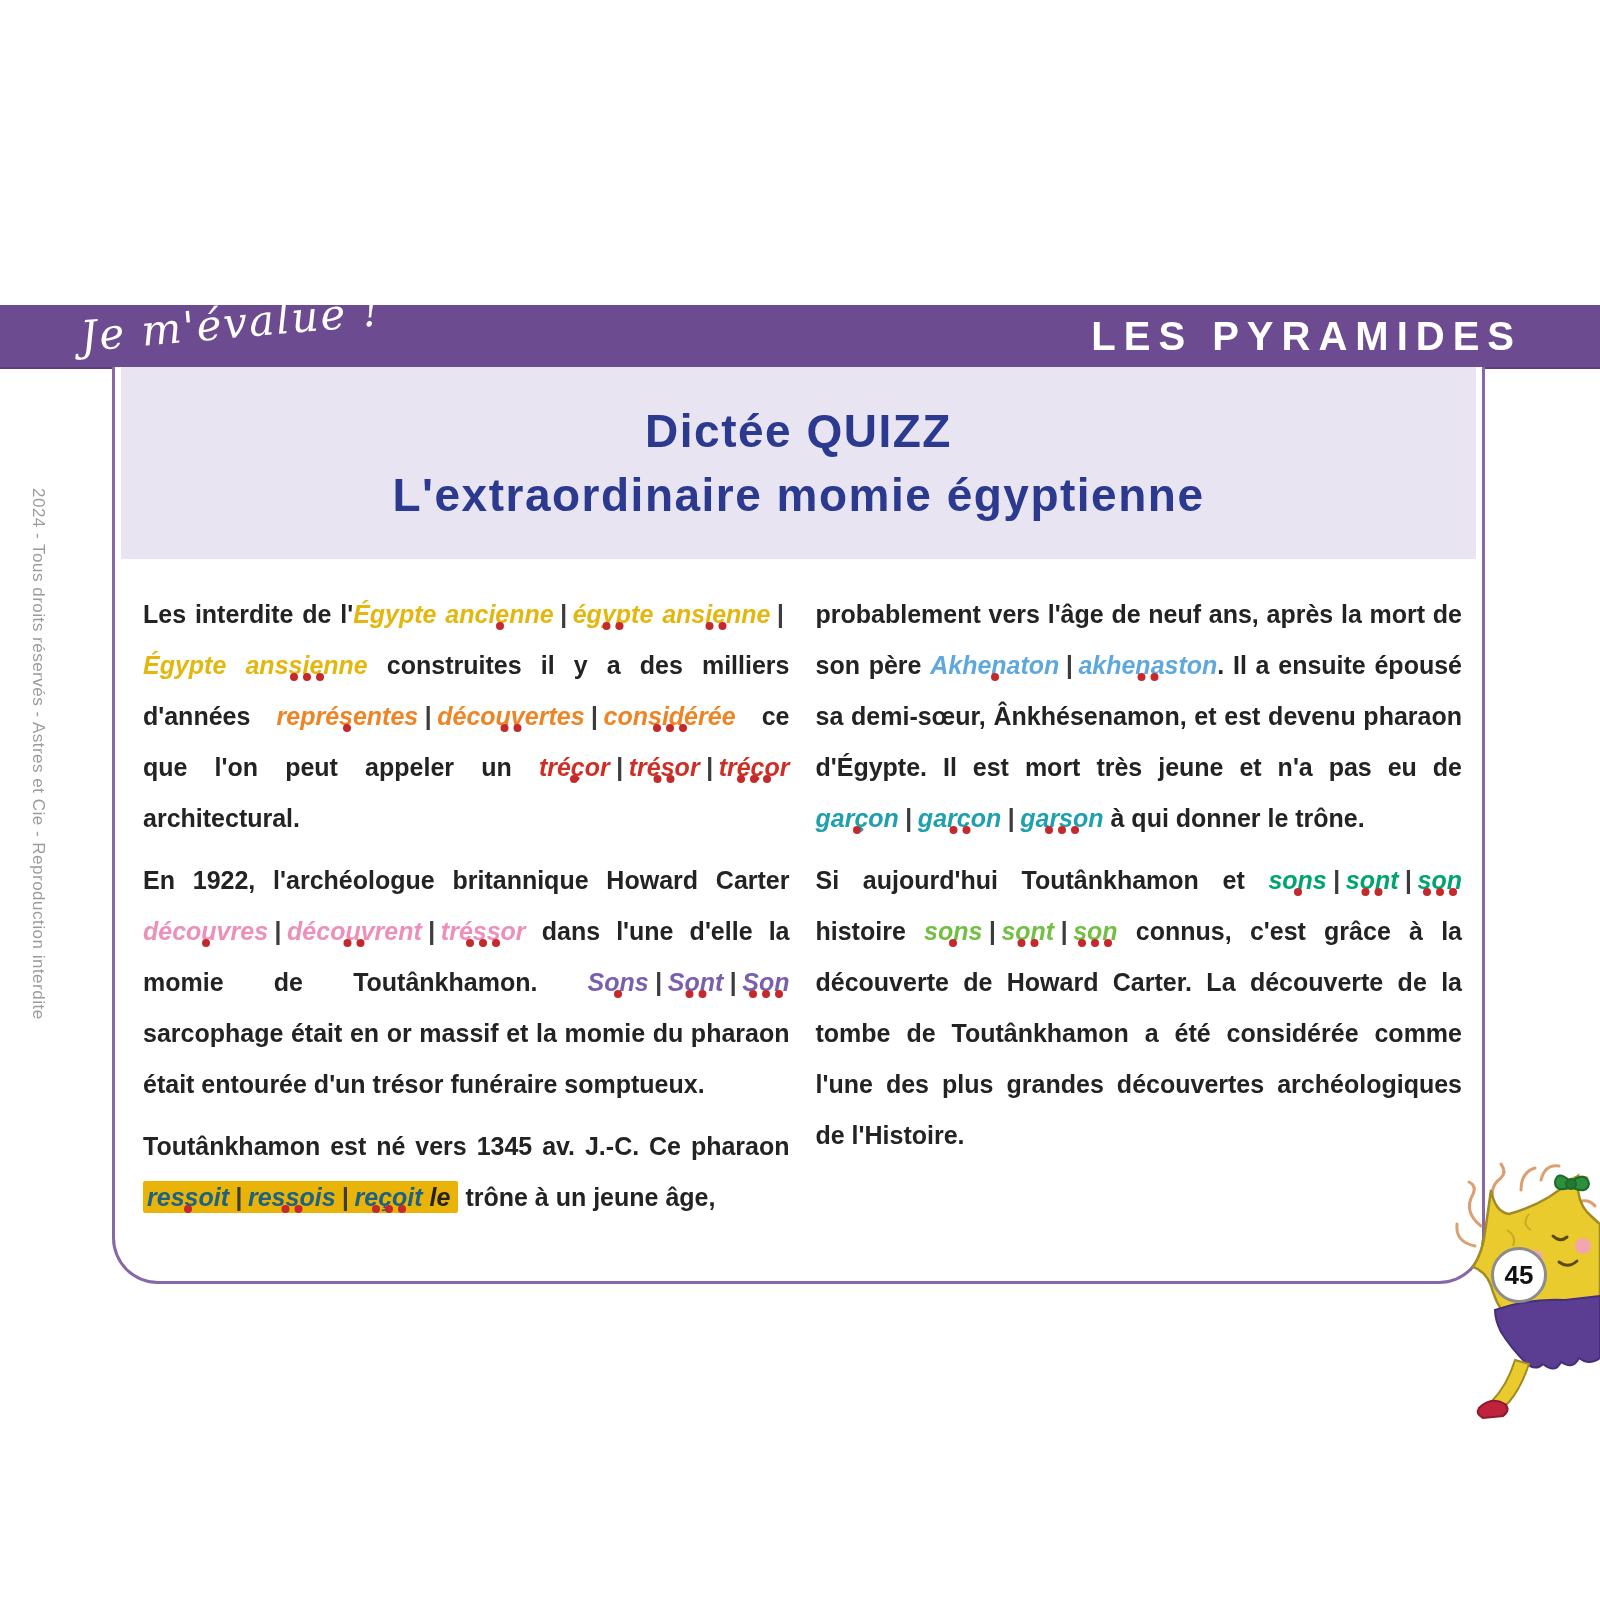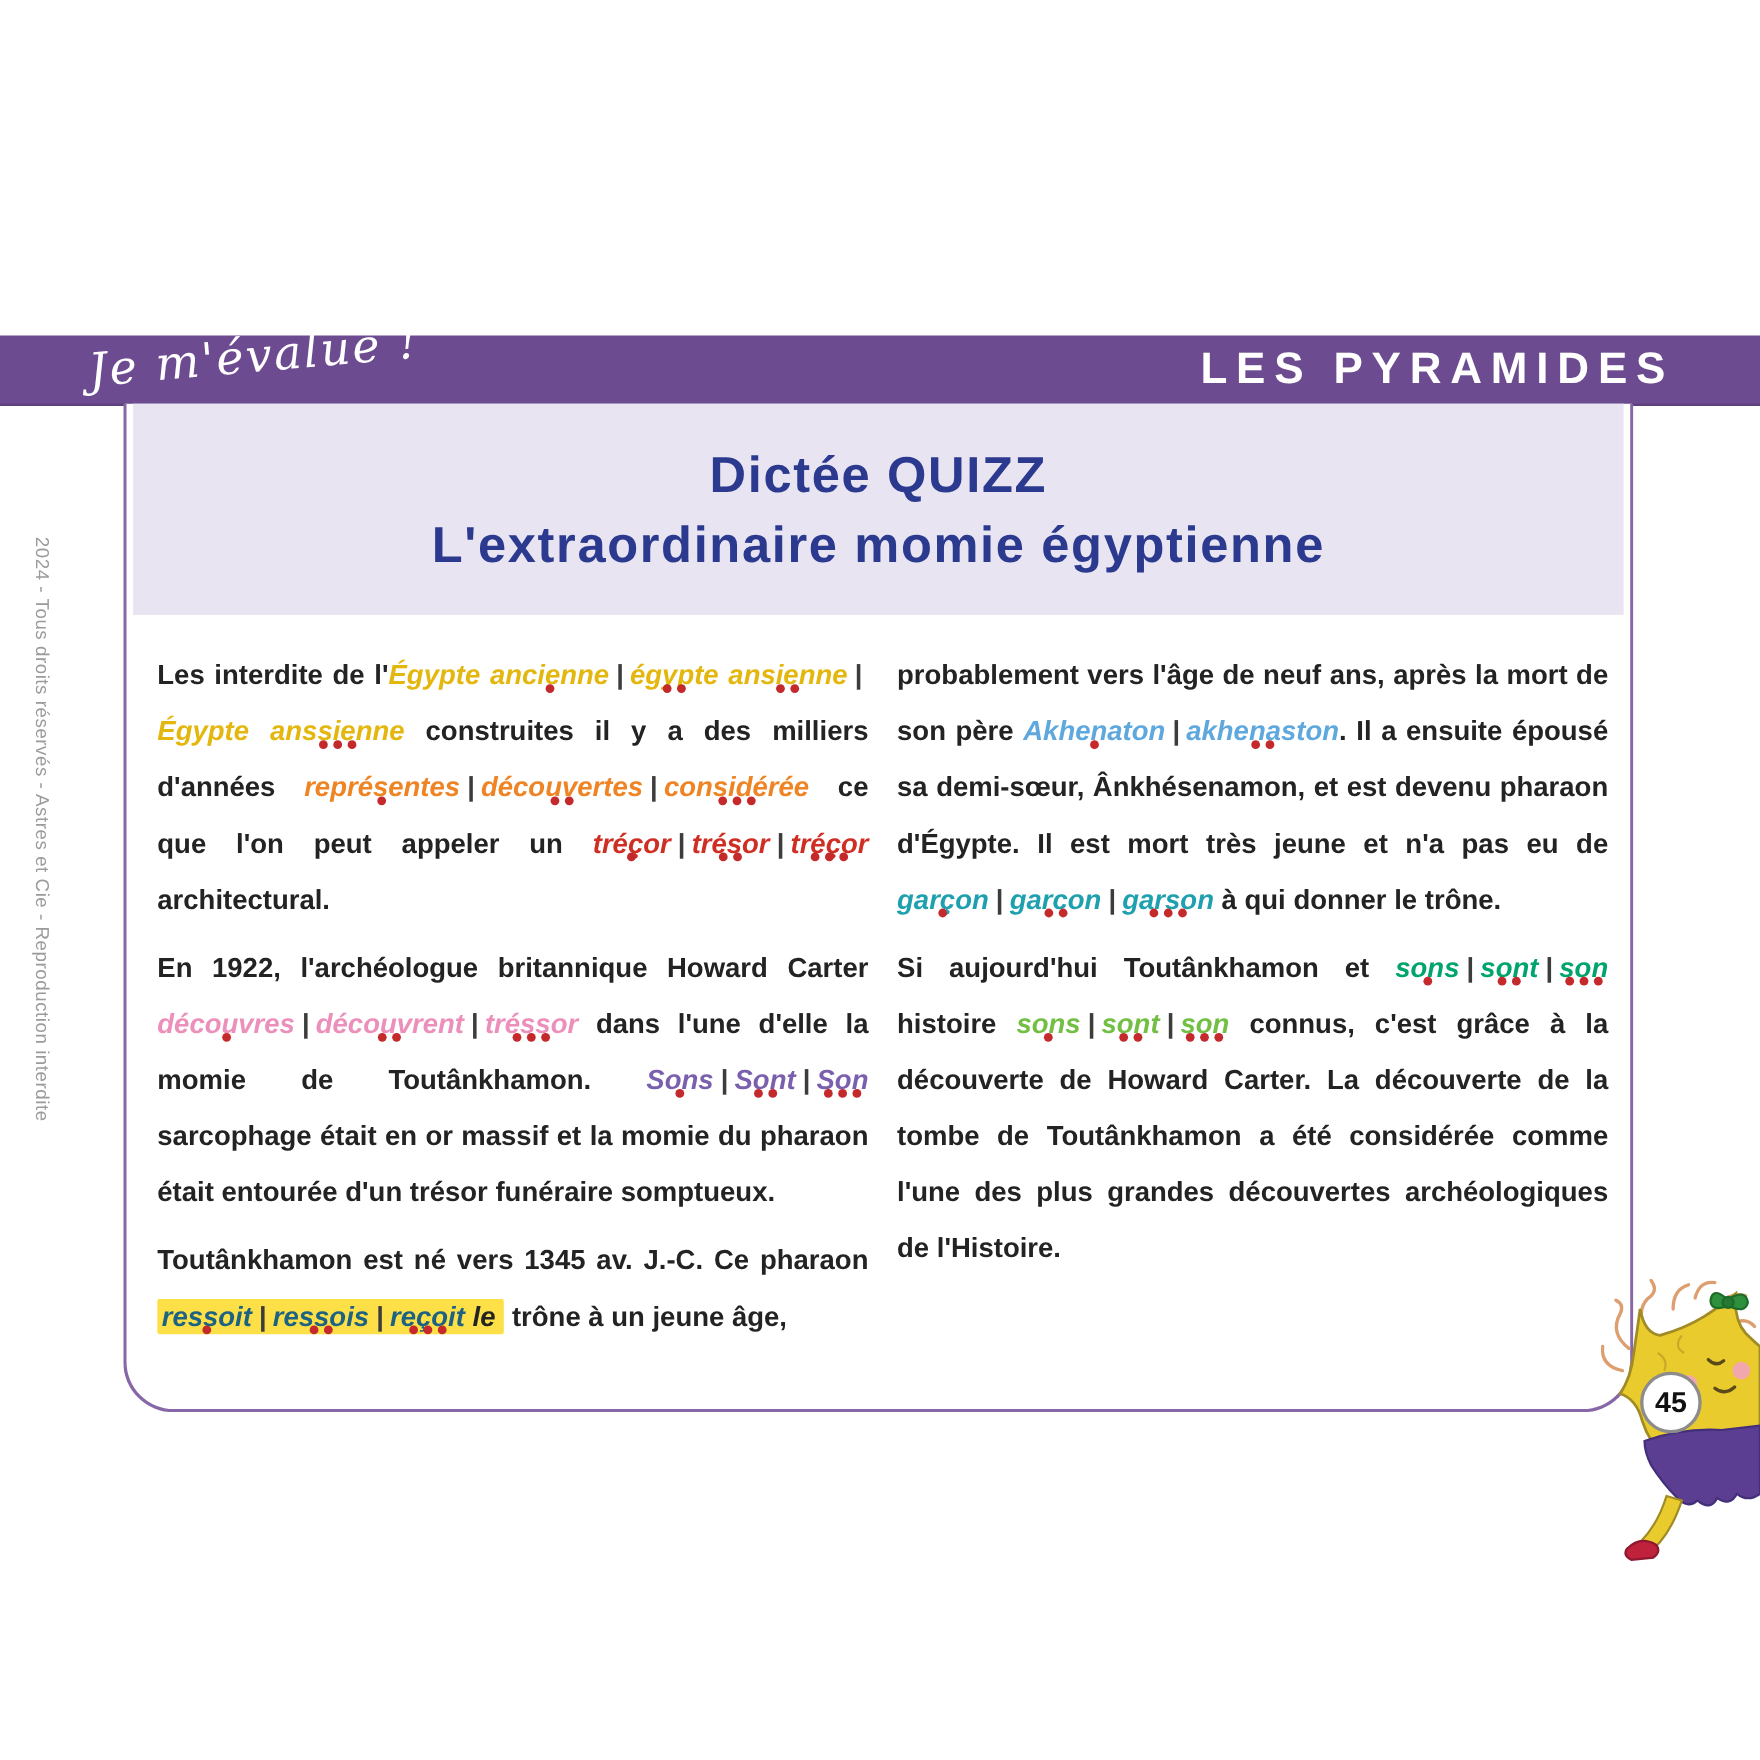--- a/index.html
+++ b/index.html
@@ -115,21 +115,21 @@
               </span></span></span><span> dans l'une d'elle la momie de Toutânkhamon. </span><span class="choice" style="color: rgb(122, 95, 174);"><span class="piece"><span>Sons</span><span class="dots">
                 <span class="dot" style="background: rgb(196, 41, 44);"></span>
               </span></span><span class="pipe">|</span><span class="piece"><span>Sont</span><span class="dots">
                 <span class="dot" style="background: rgb(196, 41, 44);"></span>
                 <span class="dot" style="background: rgb(196, 41, 44);"></span>
               </span></span><span class="pipe">|</span><span class="piece"><span>Son</span><span class="dots">
                 <span class="dot" style="background: rgb(196, 41, 44);"></span>
                 <span class="dot" style="background: rgb(196, 41, 44);"></span>
                 <span class="dot" style="background: rgb(196, 41, 44);"></span>
               </span></span></span><span> sarcophage était en or massif et la momie du pharaon était entourée d'un trésor funéraire somptueux.</span></p>
-        <p class="para"><span>Toutânkhamon est né vers 1345 av. J.-C. Ce pharaon </span><span class="choice hl" style="color: rgb(29, 98, 131); background: #fde047;"><span class="piece"><span>ressoit</span><span class="dots">
+        <p class="para"><span>Toutânkhamon est né vers 1345 av. J.-C. Ce pharaon </span><span class="choice hl" style="color: rgb(29, 98, 131); background: #eab308;"><span class="piece"><span>ressoit</span><span class="dots">
                 <span class="dot" style="background: rgb(196, 41, 44);"></span>
               </span></span><span class="pipe">|</span><span class="piece"><span>ressois</span><span class="dots">
                 <span class="dot" style="background: rgb(196, 41, 44);"></span>
                 <span class="dot" style="background: rgb(196, 41, 44);"></span>
               </span></span><span class="pipe">|</span><span class="piece"><span>reçoit</span><span class="dots">
                 <span class="dot" style="background: rgb(196, 41, 44);"></span>
                 <span class="dot" style="background: rgb(196, 41, 44);"></span>
                 <span class="dot" style="background: rgb(196, 41, 44);"></span>
               </span></span><span class="hl-suffix"> le</span></span><span> trône à un jeune âge,</span></p>
       </div>

